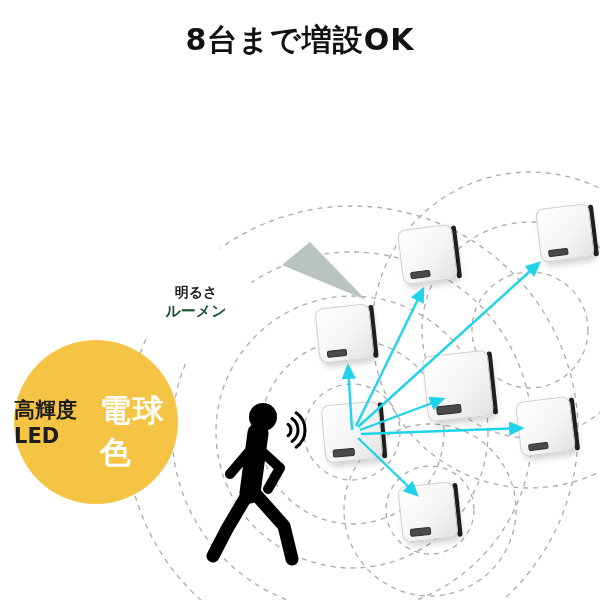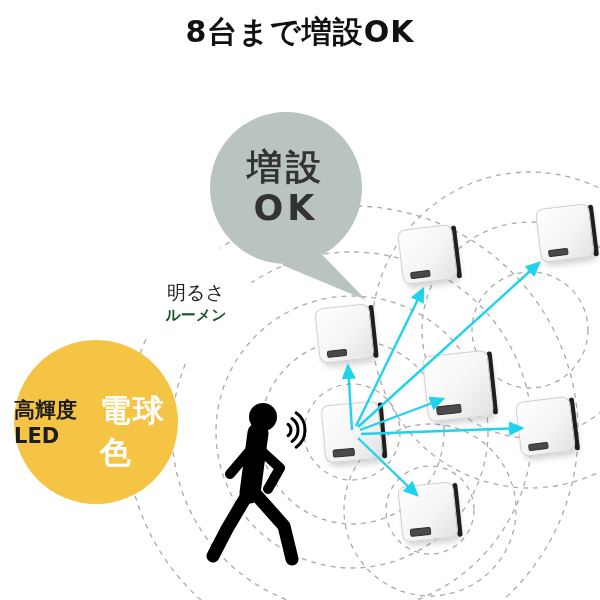--- a/index.html
+++ b/index.html
@@ -5,21 +5,21 @@
   html,body { margin:0; padding:0; background:#fff; }
   .canvas {
     position:relative; width:600px; height:600px; overflow:hidden;
     background:#ffffff;
     font-family:"DejaVu Sans","Liberation Sans",sans-serif;
   }
 
   
   .header { position:absolute; top:12px; left:0; right:0; text-align:center; z-index:10; }
   .title {
-    margin:0; font-size:30px; font-weight:bold; letter-spacing:1px;
+    margin:8px; font-size:30px; font-weight:bold; letter-spacing:1px;
     color:var(--title-text,#111111);
   }
   .subtitle { margin:10px 0 0; font-size:15px; color:#2b2b2b; }
 
   
   .ripples, .overlay { position:absolute; left:0; top:0; width:600px; height:600px; }
   .ripples { z-index:1; }
   .overlay { z-index:4; pointer-events:none; }
   .ripples circle { fill:none; stroke:var(--ripple,#aaaaaa); stroke-width:1.3; stroke-dasharray:5 5; }
 
@@ -31,21 +31,21 @@
   }
   .bubble-line { font-size:35px; font-weight:bold; color:#333; line-height:1.18; letter-spacing:4px; }
   .tail { fill:var(--bubble-bg,#b8c4bd); }
 
   
   .brightness {
     position:absolute; z-index:2; left:137px; top:243px; width:118px; height:118px;
     border-radius:50%; background:#ffffff;
     display:flex; flex-direction:column; align-items:center; justify-content:center; text-align:center;
   }
-  .b-label { font-size:19px; font-weight:normal; color:#1d1d1d; }
+  .b-label { font-size:14px; font-weight:bold; color:#1d1d1d; }
   .b-value { font-size:46px; font-weight:bold; color:var(--brightness-value,#3cc0d0); line-height:1.05; }
   .b-unit  { font-size:15px; font-weight:bold; color:#14532d; }
 
   
   .led {
     position:absolute; z-index:2; left:14px; top:340px; width:164px; height:164px;
     border-radius:50%; background:var(--led-badge-bg,#f6c444);
     display:flex; flex-direction:row; align-items:center; justify-content:center; 
   }
   .led-line1 { font-size:21px; font-weight:bold; color:#1d1d1d; }
@@ -96,24 +96,20 @@
       <circle cx="530" cy="330" r="58"></circle>
       <circle cx="530" cy="330" r="108"></circle>
       <circle cx="530" cy="330" r="158"></circle>
     </g>
     <g>
       <circle cx="430" cy="510" r="44"></circle>
       <circle cx="430" cy="510" r="86"></circle>
     </g>
   </svg>
 
-  <div class="bubble">
-    <div class="bubble-line">増設</div>
-    <div class="bubble-line">OK</div>
-  </div>
 
   <div class="brightness">
     <div class="b-label">明るさ</div>
     <div class="b-unit">ルーメン</div>
   </div>
 
   <div class="led">
     <div class="led-line1">高輝度LED</div>
     <div class="led-line2">電球色</div>
   </div>

